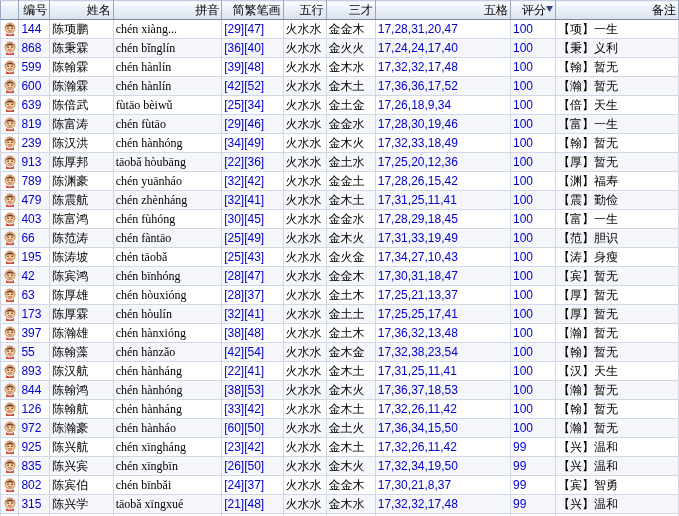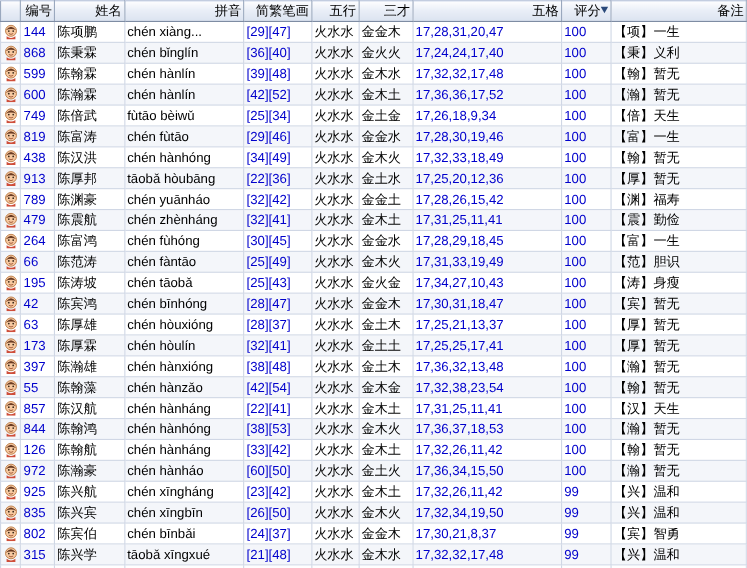--- a/index.html
+++ b/index.html
@@ -2,21 +2,21 @@
 <html><head>
 <meta charset="utf-8">
 <style>
   html,body{margin:0;padding:0;font-family:"SimSun","宋体",Tahoma,Arial,sans-serif;font-size:12px;color:#000;background:#fff}
   .table{width:679px;border-collapse:collapse;table-layout:fixed}
   .table th{background:linear-gradient(#fdfdfe,#e9eef7 45%,#dbe3f0);border:1px solid #9aa8be;border-top:1px solid #c3cde0;border-bottom:1px solid #7e8ca3;height:18px;font-weight:normal;text-align:right;padding:0 2px;white-space:nowrap;overflow:hidden}
   .table td{border:1px solid #d0d7e5;height:18px;padding:0 2px;white-space:nowrap;overflow:hidden;text-overflow:clip;vertical-align:middle}
   .table tbody tr:nth-child(odd){background:#ffffff}
   .table tbody tr:nth-child(even){background:#f4f6fa}
   .num{color:#0000cc}
-  .pinyin{font-family:Liberation Sans, sans-serif}
+  .pinyin{font-family:Liberation Serif, serif}
   .icon-face{display:inline-block;vertical-align:middle}
   .sort{float:right;margin-top:4px}
   .col-icon{width:18px}
   .col-no{width:30px}
   .col-name{width:62px}
   .col-pinyin{width:106px}
   .col-strokes{width:60px}
   .col-wuxing{width:42px}
   .col-sancai{width:48px}
   .col-wuge{width:132px}
@@ -137,21 +137,21 @@
       </tr>
       <tr>
         <td><svg class="icon-face" width="14" height="14" viewBox="0 0 14 14">
             <circle cx="7" cy="6" r="5" fill="#f7c9a0" stroke="#b8763f" stroke-width="0.8"></circle>
             <path d="M2.2 5.5 Q7 -1 11.8 5.5 Q7 3 2.2 5.5" fill="#6a3b22"></path>
             <circle cx="5" cy="6.2" r="0.8" fill="#3a2a1a"></circle>
             <circle cx="9" cy="6.2" r="0.8" fill="#3a2a1a"></circle>
             <path d="M5 8.5 Q7 10 9 8.5" stroke="#9a4b2b" stroke-width="0.8" fill="none"></path>
             <path d="M3 11 Q7 14 11 11 L11 14 L3 14 Z" fill="#cf4e3a"></path>
           </svg></td>
-        <td class="num">749</td>
+        <td class="num">639</td>
         <td>陈倍武</td>
         <td class="pinyin">fùtāo bèiwǔ</td>
         <td class="num">[25][34]</td>
         <td>火水水</td>
         <td>金土金</td>
         <td class="num">17,26,18,9,34</td>
         <td class="num">100</td>
         <td>【倍】天生</td>
       </tr>
       <tr>
@@ -175,21 +175,21 @@
       </tr>
       <tr>
         <td><svg class="icon-face" width="14" height="14" viewBox="0 0 14 14">
             <circle cx="7" cy="6" r="5" fill="#f7c9a0" stroke="#b8763f" stroke-width="0.8"></circle>
             <path d="M2.2 5.5 Q7 -1 11.8 5.5 Q7 3 2.2 5.5" fill="#6a3b22"></path>
             <circle cx="5" cy="6.2" r="0.8" fill="#3a2a1a"></circle>
             <circle cx="9" cy="6.2" r="0.8" fill="#3a2a1a"></circle>
             <path d="M5 8.5 Q7 10 9 8.5" stroke="#9a4b2b" stroke-width="0.8" fill="none"></path>
             <path d="M3 11 Q7 14 11 11 L11 14 L3 14 Z" fill="#cf4e3a"></path>
           </svg></td>
-        <td class="num">438</td>
+        <td class="num">239</td>
         <td>陈汉洪</td>
         <td class="pinyin">chén hànhóng</td>
         <td class="num">[34][49]</td>
         <td>火水水</td>
         <td>金木火</td>
         <td class="num">17,32,33,18,49</td>
         <td class="num">100</td>
         <td>【翰】暂无</td>
       </tr>
       <tr>
@@ -251,21 +251,21 @@
       </tr>
       <tr>
         <td><svg class="icon-face" width="14" height="14" viewBox="0 0 14 14">
             <circle cx="7" cy="6" r="5" fill="#f7c9a0" stroke="#b8763f" stroke-width="0.8"></circle>
             <path d="M2.2 5.5 Q7 -1 11.8 5.5 Q7 3 2.2 5.5" fill="#6a3b22"></path>
             <circle cx="5" cy="6.2" r="0.8" fill="#3a2a1a"></circle>
             <circle cx="9" cy="6.2" r="0.8" fill="#3a2a1a"></circle>
             <path d="M5 8.5 Q7 10 9 8.5" stroke="#9a4b2b" stroke-width="0.8" fill="none"></path>
             <path d="M3 11 Q7 14 11 11 L11 14 L3 14 Z" fill="#cf4e3a"></path>
           </svg></td>
-        <td class="num">264</td>
+        <td class="num">403</td>
         <td>陈富鸿</td>
         <td class="pinyin">chén fùhóng</td>
         <td class="num">[30][45]</td>
         <td>火水水</td>
         <td>金金水</td>
         <td class="num">17,28,29,18,45</td>
         <td class="num">100</td>
         <td>【富】一生</td>
       </tr>
       <tr>
@@ -403,21 +403,21 @@
       </tr>
       <tr>
         <td><svg class="icon-face" width="14" height="14" viewBox="0 0 14 14">
             <circle cx="7" cy="6" r="5" fill="#f7c9a0" stroke="#b8763f" stroke-width="0.8"></circle>
             <path d="M2.2 5.5 Q7 -1 11.8 5.5 Q7 3 2.2 5.5" fill="#6a3b22"></path>
             <circle cx="5" cy="6.2" r="0.8" fill="#3a2a1a"></circle>
             <circle cx="9" cy="6.2" r="0.8" fill="#3a2a1a"></circle>
             <path d="M5 8.5 Q7 10 9 8.5" stroke="#9a4b2b" stroke-width="0.8" fill="none"></path>
             <path d="M3 11 Q7 14 11 11 L11 14 L3 14 Z" fill="#cf4e3a"></path>
           </svg></td>
-        <td class="num">857</td>
+        <td class="num">893</td>
         <td>陈汉航</td>
         <td class="pinyin">chén hànháng</td>
         <td class="num">[22][41]</td>
         <td>火水水</td>
         <td>金木土</td>
         <td class="num">17,31,25,11,41</td>
         <td class="num">100</td>
         <td>【汉】天生</td>
       </tr>
       <tr>

